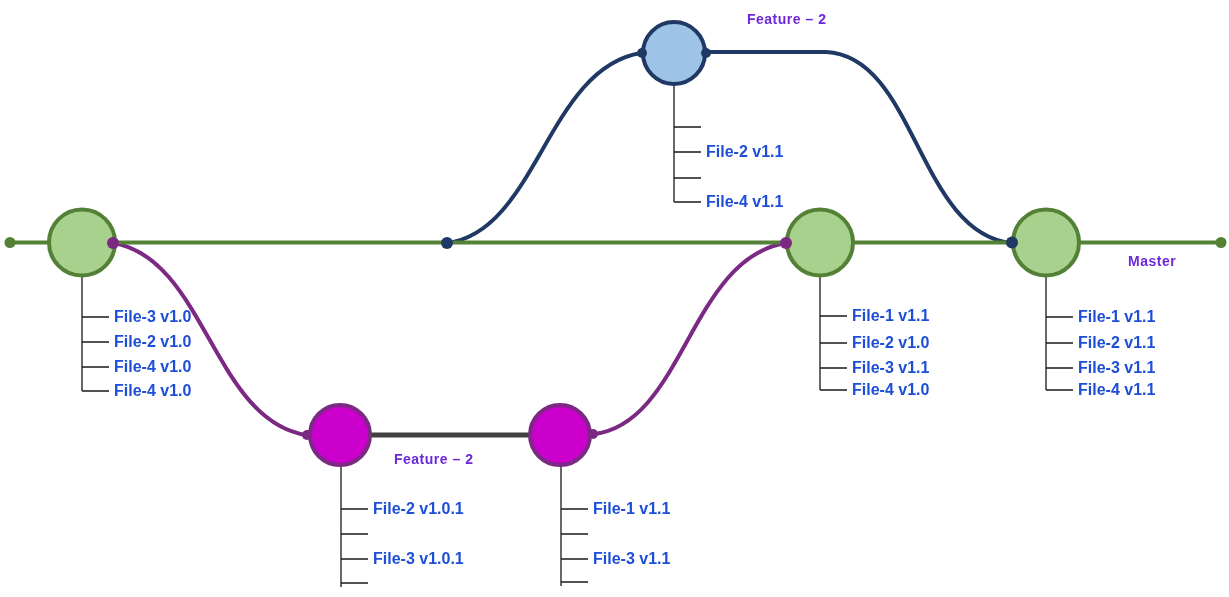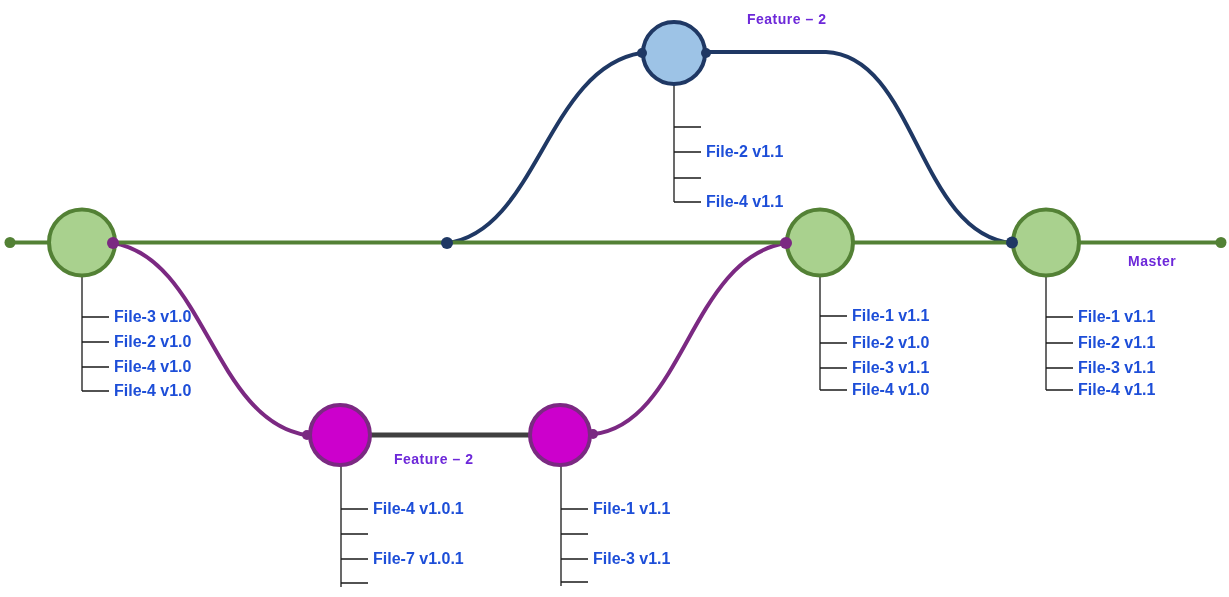--- a/index.html
+++ b/index.html
@@ -89,22 +89,22 @@
   <div class="branch-label" style="left:1128px; top:254px">Master</div>
 
   <div class="file-label" style="left:114px; top:317px">File-3 v1.0</div>
   <div class="file-label" style="left:114px; top:342px">File-2 v1.0</div>
   <div class="file-label" style="left:114px; top:367px">File-4 v1.0</div>
   <div class="file-label" style="left:114px; top:391px">File-4 v1.0</div>
 
   <div class="file-label" style="left:706px; top:152px">File-2 v1.1</div>
   <div class="file-label" style="left:706px; top:202px">File-4 v1.1</div>
 
-  <div class="file-label" style="left:373px; top:509px">File-4 v1.0.1</div>
-  <div class="file-label" style="left:373px; top:559px">File-7 v1.0.1</div>
+  <div class="file-label" style="left:373px; top:509px">File-2 v1.0.1</div>
+  <div class="file-label" style="left:373px; top:559px">File-3 v1.0.1</div>
 
   <div class="file-label" style="left:593px; top:509px">File-1 v1.1</div>
   <div class="file-label" style="left:593px; top:559px">File-3 v1.1</div>
 
   <div class="file-label" style="left:852px; top:316px">File-1 v1.1</div>
   <div class="file-label" style="left:852px; top:343px">File-2 v1.0</div>
   <div class="file-label" style="left:852px; top:368px">File-3 v1.1</div>
   <div class="file-label" style="left:852px; top:390px">File-4 v1.0</div>
 
   <div class="file-label" style="left:1078px; top:317px">File-1 v1.1</div>

